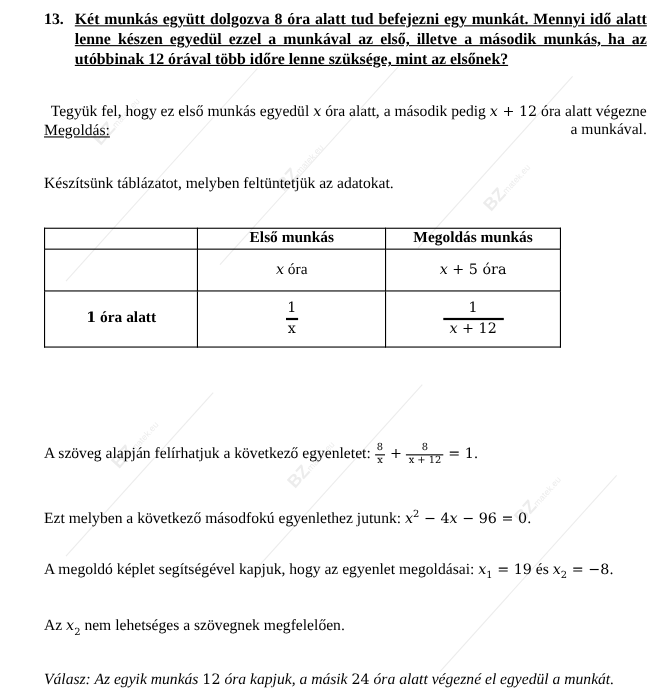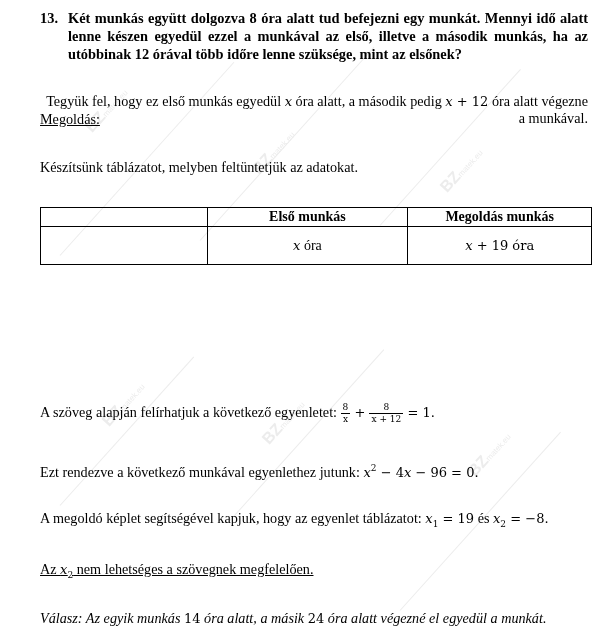--- a/index.html
+++ b/index.html
@@ -5,31 +5,31 @@
   html, body { margin: 0; padding: 0; background: #ffffff; }
   body {
     width: 611px; height: 627px; position: relative; overflow: hidden;
     font-family: "Liberation Serif", "DejaVu Serif", serif;
     color: #000; font-size: 14.2px;
   }
   .wm-line { position: absolute; height: 1px; background: #ececec; transform-origin: left center; pointer-events:none;}
   .wm-text { position: absolute; font-weight: bold; font-size: 16px; color: #ececec; transform: rotate(-48deg); transform-origin: left bottom; font-family: "Liberation Sans", sans-serif; pointer-events:none;}
   .wm-text small { font-size: 8px; font-weight: normal; }
 
-  .problem { position: absolute; left: 40px; top: 9px; width: 548px; font-weight: bold; font-size: 14.4px; line-height: 18px; }
+  .problem { position: absolute; left: 40px; top: 9px; width: 548px; font-weight: bold; font-size: 14.4px; line-height: 18px; text-decoration: underline; }
   .problem .num { position: absolute; left: 0; top: 0; }
   .problem .text { margin-left: 28px; text-align: justify; }
 
   .p { position: absolute; left: 40px; width: 548px; line-height: 17px; }
   .u { text-decoration: underline; }
   .mi { font-family: "DejaVu Serif", serif; font-style: italic; font-size: 13px; }
   .mn { font-family: "DejaVu Serif", serif; font-size: 13px; }
 
   table.data {
-    position: absolute; left: 40px; top: 207px; width: 552px;
+    position: absolute; left: 40px; top: 207px; width: 470px;
     border-collapse: collapse; font-size: 14px;
   }
   table.data td {
     border: 1.5px solid #000; text-align: center; vertical-align: middle; padding: 0;
   }
   table.data td.c0 { width: 164px; font-weight: bold; }
   table.data td.c1 { width: 198px; }
   table.data td.c2 { width: 181px; }
   table.data tr.h td { height: 18px; font-weight: bold; }
   table.data tr.r1 td { height: 37px; margin-top: 44px; }
@@ -76,42 +76,57 @@
 <table class="data">
   <tbody>
       <tr class="h">
     <td class="c0"></td>
     <td class="c1">Első munkás</td>
     <td class="c2">Megoldás munkás</td>
   </tr>
   <tr class="r1">
     <td class="c0"></td>
     <td class="c1"><span class="mi">x</span><span> óra</span></td>
-    <td class="c2"><span class="mi">x</span><span class="mn"> + 19 óra</span></td>
+    <td class="c2"><span class="mi">x</span><span class="mn"> + 5 óra</span></td>
+  </tr>
+  <tr class="r2">
+    <td class="c0"><span class="mn" style="font-weight:bold">1</span><span> óra alatt</span></td>
+    <td class="c1">
+      <span class="frac">
+            <span class="num">1</span>
+            <span class="den it">x</span>
+          </span>
+    </td>
+    <td class="c2">
+      <span class="frac">
+            <span class="num">1</span>
+            <span class="den wide"><span class="it">x</span><span> + 12</span></span>
+          </span>
+    </td>
   </tr>
 </tbody>
   </table>
 
 <div class="p" style="top:402px;">
   <span>A szöveg alapján felírhatjuk a következő egyenletet: </span><span class="frac sm">
       <span class="num">8</span>
       <span class="den it">x</span>
     </span><span class="mn"> + </span><span class="frac sm">
       <span class="num">8</span>
       <span class="den">x + 12</span>
     </span><span class="mn"> = 1.</span>
 </div>
 
 <div class="p" style="top:460px;">
-  <span>Ezt rendezve a következő munkával egyenlethez jutunk: </span><span class="mi">x</span><sup class="mn" style="font-size:9px">2</sup><span class="mn"> − 4</span><span class="mi">x</span><span class="mn"> − 96 = 0.</span>
+  <span>Ezt melyben a következő másodfokú egyenlethez jutunk: </span><span class="mi">x</span><sup class="mn" style="font-size:9px">2</sup><span class="mn"> − 4</span><span class="mi">x</span><span class="mn"> − 96 = 0.</span>
 </div>
 
 <div class="p" style="top:510px;">
-  <span>A megoldó képlet segítségével kapjuk, hogy az egyenlet táblázatot: </span><span class="mi">x</span><sub class="mn" style="font-size:9px">1</sub><span class="mn"> = 19</span><span> és </span><span class="mi">x</span><sub class="mn" style="font-size:9px">2</sub><span class="mn"> = −8.</span>
+  <span>A megoldó képlet segítségével kapjuk, hogy az egyenlet megoldásai: </span><span class="mi">x</span><sub class="mn" style="font-size:9px">1</sub><span class="mn"> = 19</span><span> és </span><span class="mi">x</span><sub class="mn" style="font-size:9px">2</sub><span class="mn"> = −8.</span>
 </div>
 
-<div class="p" style="top:561px;text-decoration:underline;">
+<div class="p" style="top:561px;">
   <span>Az </span><span class="mi">x</span><sub class="mn" style="font-size:9px">2</sub><span> nem lehetséges a szövegnek megfelelően.</span>
 </div>
 
 <div class="p answer" style="top:610px;">
-  <span>Válasz: Az egyik munkás </span><span class="mn" style="font-style:normal">14</span><span> óra alatt, a másik </span><span class="mn" style="font-style:normal">24</span><span> óra alatt végezné el egyedül a munkát.</span>
+  <span>Válasz: Az egyik munkás </span><span class="mn" style="font-style:normal">12</span><span> óra kapjuk, a másik </span><span class="mn" style="font-style:normal">24</span><span> óra alatt végezné el egyedül a munkát.</span>
 </div>
 
 </body></html>

